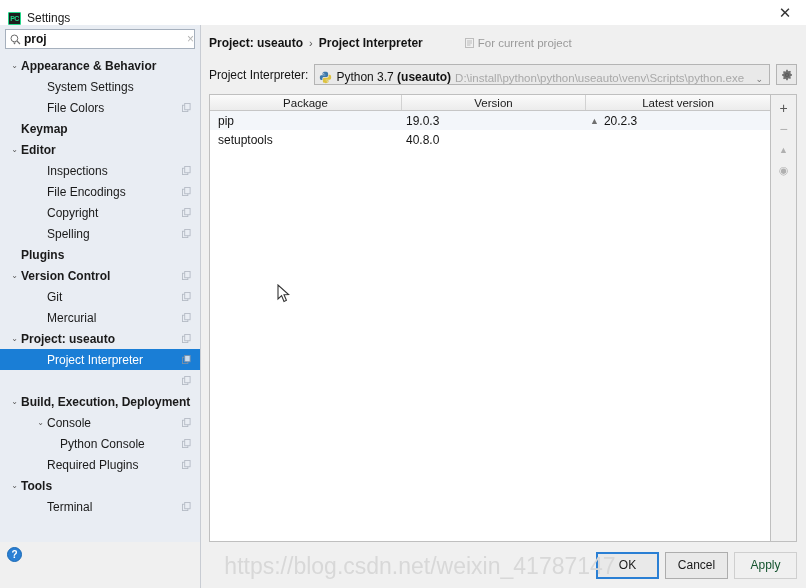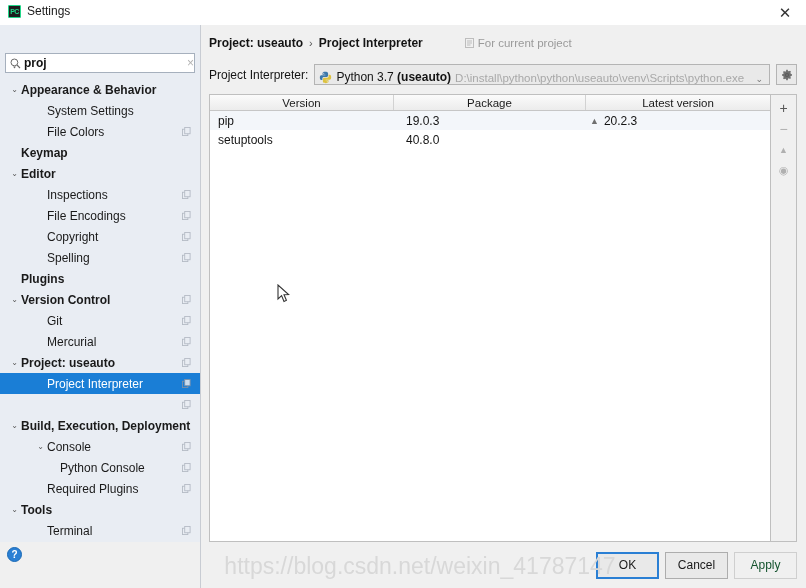--- a/index.html
+++ b/index.html
@@ -8,21 +8,21 @@
     font-family: "Liberation Sans", sans-serif;
     font-size: 12px;
     background: #f0f0f0;
     overflow: hidden;
     -webkit-font-smoothing: antialiased;
   }
   .window { position: relative; width: 806px; height: 588px; background:#f0f0f0; display:flex; flex-direction:column; }
 
   
   .titlebar {
-    height: 25px; background:#ffffff; display:flex; align-items:flex-start;
+    height: 25px; background:#ffffff; display:flex; align-items:flex-end;
     padding: 4px 6px 0 8px; flex: 0 0 25px; position: relative;
   }
   .title-left { display:flex; align-items:center; gap:6px; }
   .pc-icon {
     width:13px; height:13px; background:#1d1d1d; border-radius:1px;
     display:flex; align-items:center; justify-content:center;
     font-size:7px; color:#21d789; font-weight:bold; letter-spacing:-0.5px;
     font-family:"Liberation Sans", sans-serif;
     border:1px solid #21d789;
   }
@@ -37,21 +37,21 @@
   .body-area { flex:1; display:flex; min-height:0; background:#f0f0f0; }
 
   
   .sidebar {
     width: 201px; background:#e9edf3; display:flex; flex-direction:column;
     border-right:1px solid #c8ccd3; flex:0 0 201px;
   }
   .search-wrap { padding:4px 5px 3px 5px; }
   .search-box {
     height:20px; background:#ffffff; border:1px solid #a6b0bd;
-    display:flex; align-items:center; padding:0 4px; gap:3px; position:relative;margin-top:24px;
+    display:flex; align-items:center; padding:0 4px; gap:3px; position:relative;
   }
   .search-icon { width:11px; height:11px; flex:0 0 11px; position:relative; }
   .search-icon svg { display:block; }
   .search-input {
     border:none; outline:none; background:transparent; flex:1;
     font-family:"Liberation Sans", sans-serif; font-size:12px; font-weight:bold;
     color:#111; padding:0; height:16px;
   }
   .search-clear { color:#b2b2b2; font-size:12px; padding-right:2px; cursor:default; }
 
@@ -395,22 +395,22 @@
             <svg width="12" height="12" viewBox="0 0 16 16">
               <path d="M8 5.2A2.8 2.8 0 1 0 8 10.8 2.8 2.8 0 1 0 8 5.2zm0 1.5a1.3 1.3 0 1 1 0 2.6 1.3 1.3 0 0 1 0-2.6z" fill="#5a5a5a"></path>
               <path d="M7 1h2l.3 1.6 1.3.55 1.35-.9 1.4 1.4-.9 1.35.55 1.3L14.6 7v2l-1.6.3-.55 1.3.9 1.35-1.4 1.4-1.35-.9-1.3.55L9 15H7l-.3-1.6-1.3-.55-1.35.9-1.4-1.4.9-1.35L3 9.3 1.4 9V7L3 6.7l.55-1.3-.9-1.35 1.4-1.4 1.35.9 1.3-.55z" fill="#5a5a5a" opacity=".85"></path>
             </svg>
           </div>
         </div>
 
         <div class="table-zone">
           <div class="table-wrap">
             <div class="thead" id="thead">
+                <div class="th col-pkg">Package</div>
                 <div class="th col-ver">Version</div>
-                <div class="th col-pkg">Package</div>
                 <div class="th col-latest">Latest version</div>
               </div>
             <div class="tbody" id="tbody">
                 <div class="trow alt">
                   <div class="td td-pkg">pip</div>
                   <div class="td td-ver">19.0.3</div>
                   <div class="td td-latest">
                     <span class="up-arrow">▲</span>
                     <span>20.2.3</span>
                   </div>

